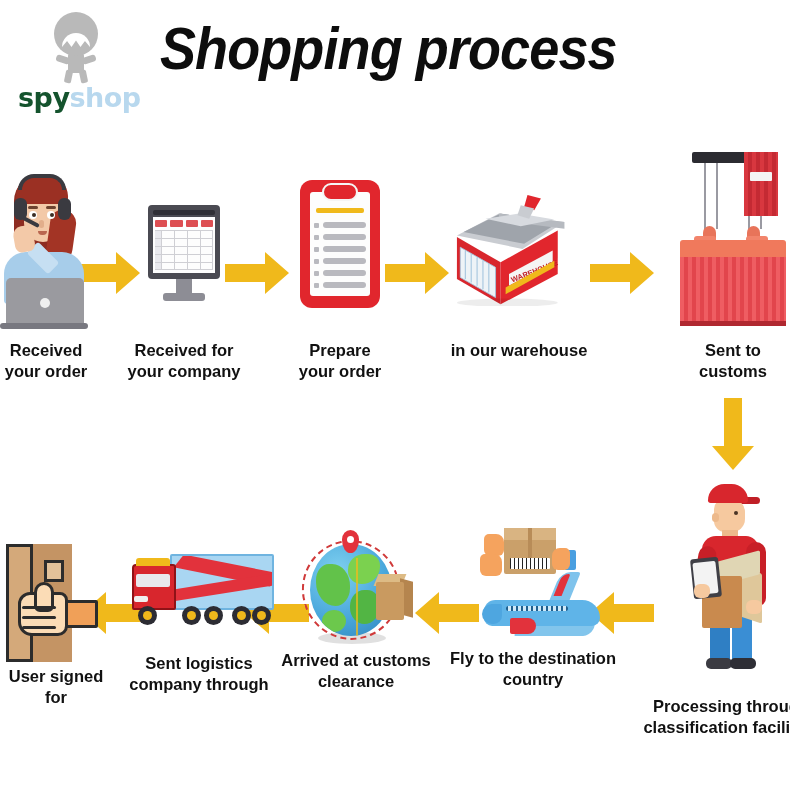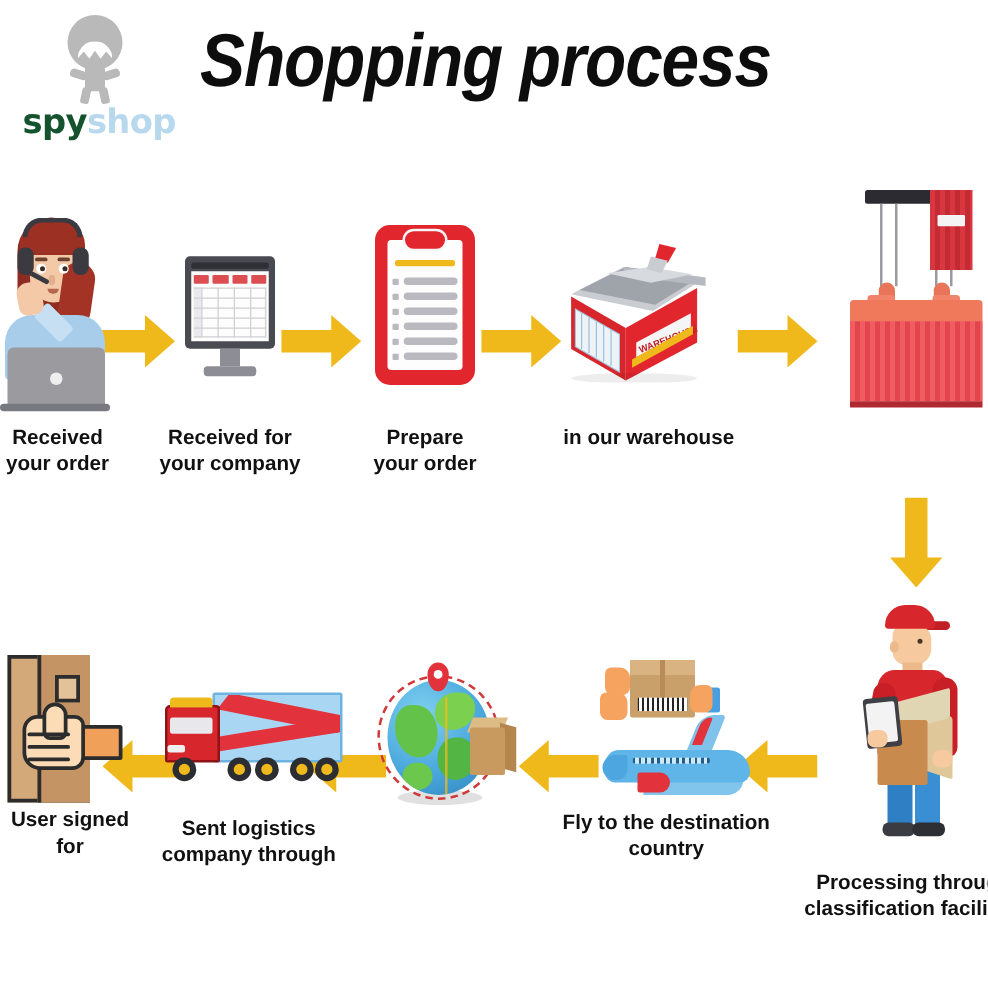--- a/index.html
+++ b/index.html
@@ -436,20 +436,24 @@
       <div class="cont-lid-k1"></div>
       <div class="cont-lid-k2"></div>
       <div class="cont-lid"></div>
       <div class="cont-body">
           <div class="cont-ribs"></div>
         </div>
       <div class="cont-right-ribs"></div>
       <div class="cont-label"></div>
       <div class="cont-base"></div>
     </div>
+    <div class="caption" style="top:188px;">
+      <span>Sent to</span>
+      <span>customs</span>
+    </div>
   </div>
 
   <div class="node" style="left:672px;top:484px;width:118px;height:270px;">
     <div class="art dp">
       <div class="dp-ground"></div>
       <div class="dp-cap-brim"></div>
       <div class="dp-head"></div>
       <div class="dp-ear"></div>
       <div class="dp-eye"></div>
       <div class="dp-cap"></div>
@@ -508,20 +512,24 @@
         <div class="gl-c3"></div>
           <div class="gl-c4"></div>
         <div class="gl-merid"></div>
       </div>
       <div class="gl-ring"></div>
       <div class="gl-box-t"></div>
       <div class="gl-box-s"></div>
       <div class="gl-box-f"></div>
       <div class="gl-pin"></div>
     </div>
+    <div class="caption" style="top:120px;">
+      <span>Arrived at customs</span>
+      <span>clearance</span>
+    </div>
   </div>
 
   <div class="node" style="left:124px;top:548px;width:150px;height:170px;">
     <div class="art truck">
       <div class="tk-trailer">
         <div class="tk-bolt1"></div>
         <div class="tk-bolt2"></div>
       </div>
       <div class="tk-cab"></div>
       <div class="tk-top"></div>
@@ -532,21 +540,21 @@
       <div class="tk-w" style="left:80px;"></div>
       <div class="tk-w" style="left:108px;"></div>
       <div class="tk-w" style="left:128px;"></div>
     </div>
     <div class="caption" style="top:105px;">
       <span>Sent logistics</span>
       <span>company through</span>
     </div>
   </div>
 
-  <div class="node" style="left:0px;top:524px;width:112px;height:180px;">
+  <div class="node" style="left:0px;top:544px;width:112px;height:180px;">
     <div class="art door">
       <div class="dr-frame"></div>
       <div class="dr-panel"></div>
       <div class="dr-win"></div>
       <div class="dr-hand-arm"></div>
       <div class="dr-fist"></div>
       <div class="dr-thumb"></div>
       <div class="dr-knuck" style="top:62px;"></div>
       <div class="dr-knuck" style="top:72px;"></div>
       <div class="dr-knuck" style="top:82px;"></div>

